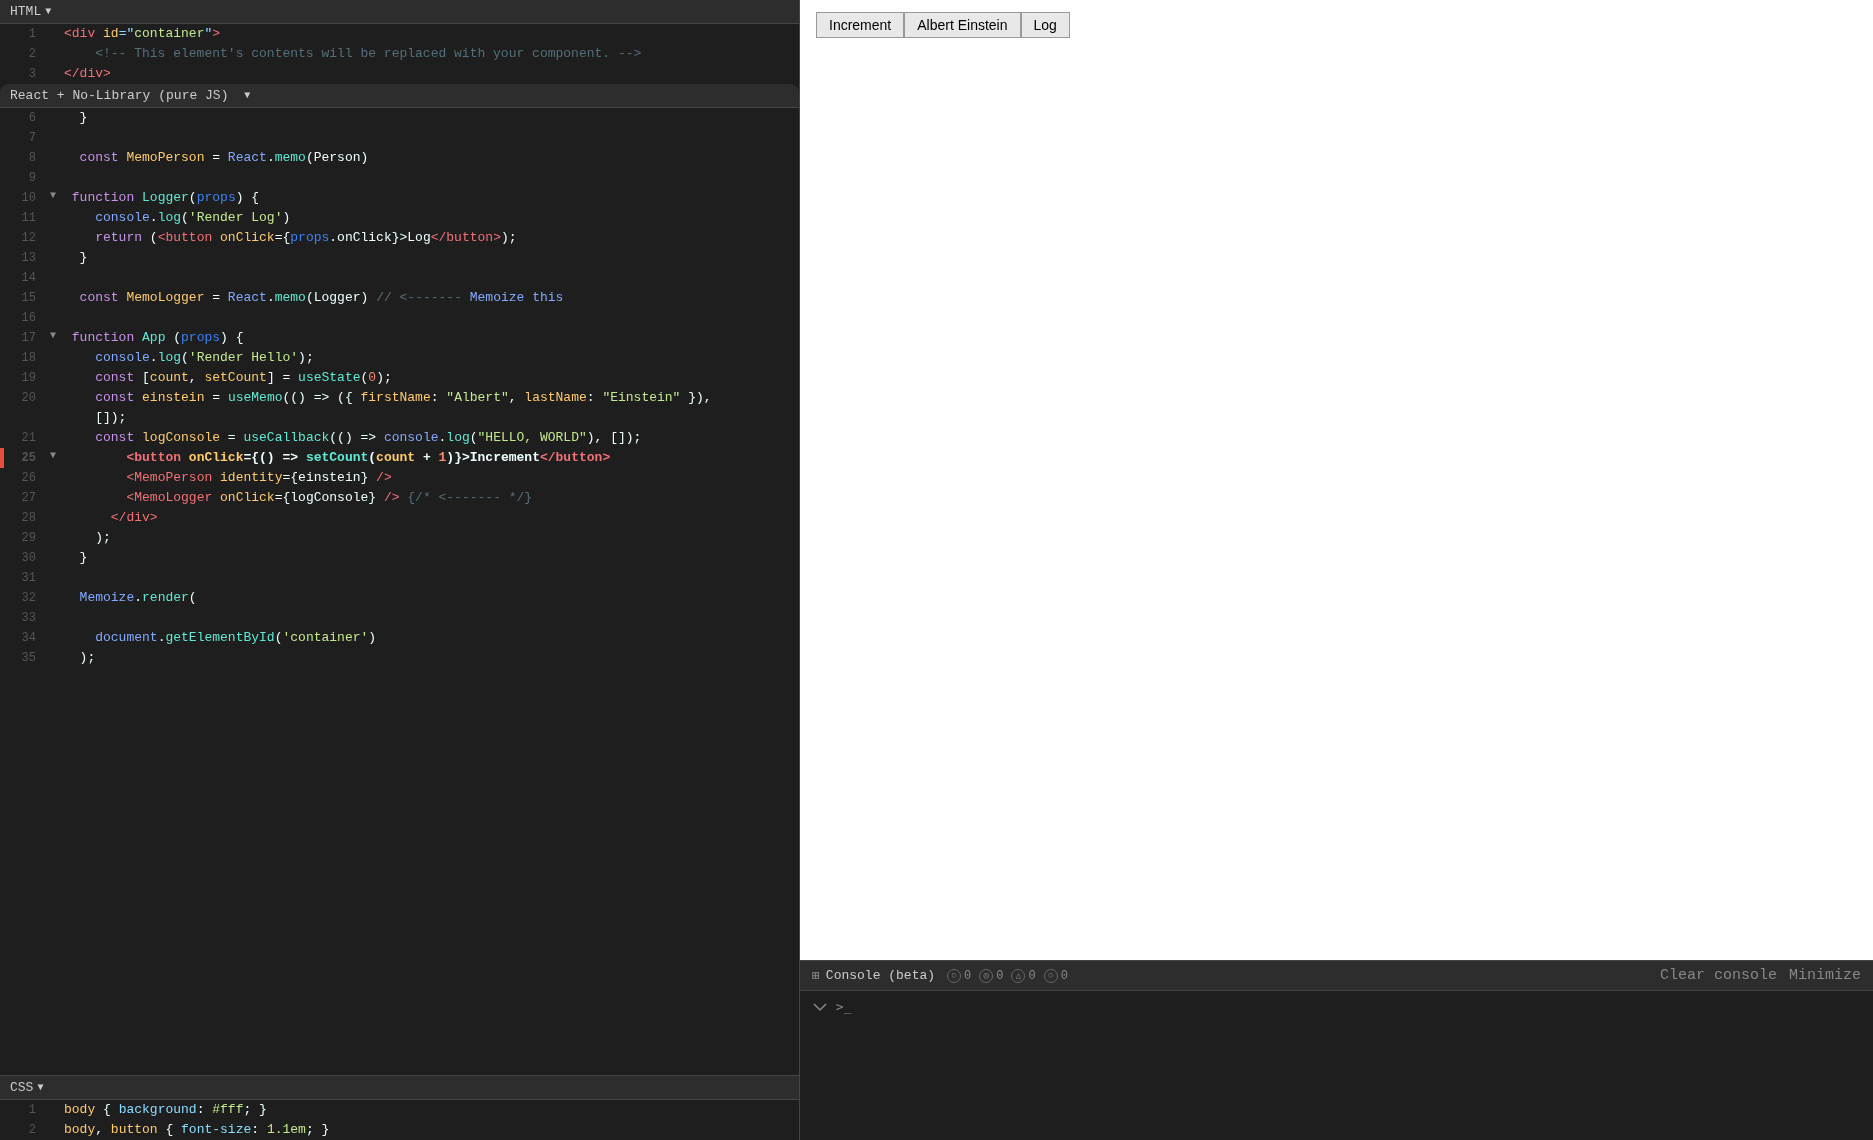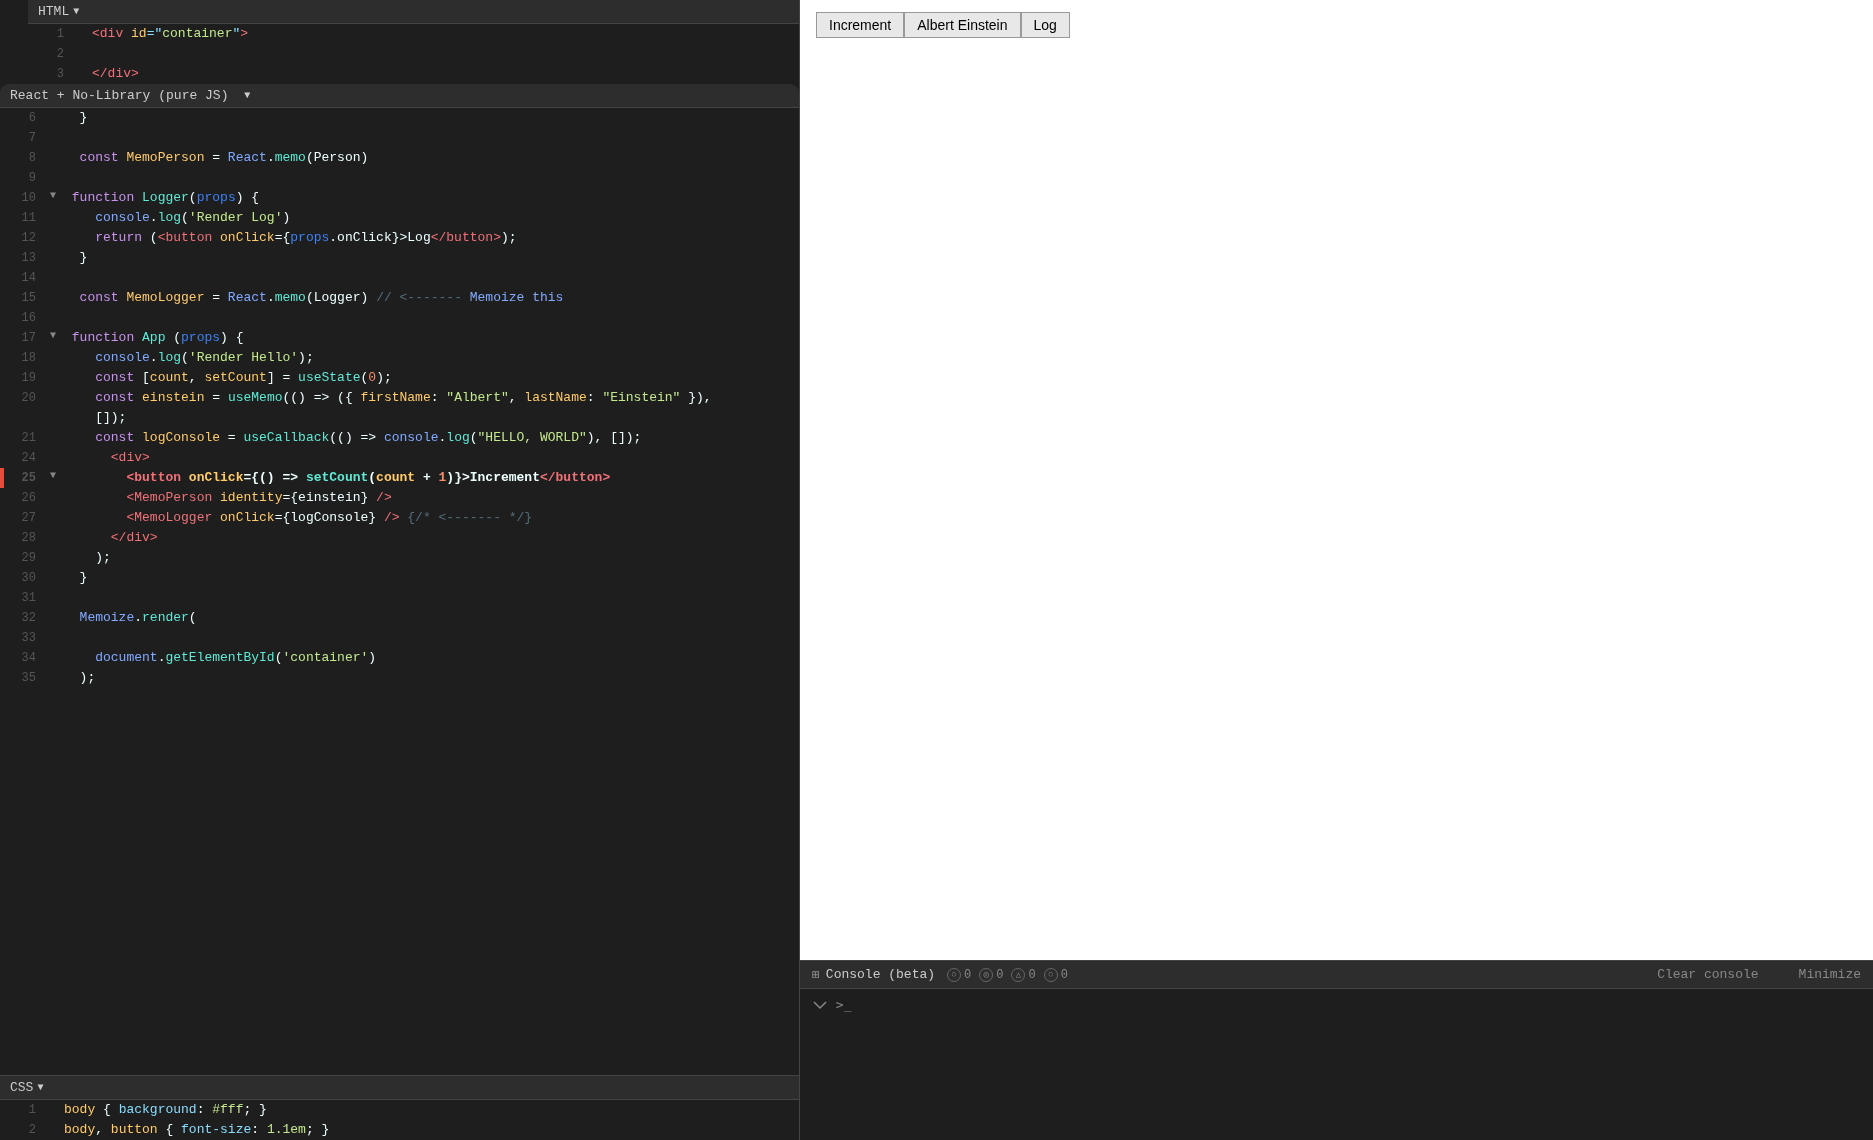--- a/index.html
+++ b/index.html
@@ -89,21 +89,20 @@
     .yellow { color: #ffcb6b; }
     .green { color: #c3e88d; }
     .blue { color: #82aaff; }
     .red { color: #f07178; }
     .teal { color: #89ddff; }
     .comment-gray { color: #546e7a; }
     .comment-memoize { color: #82aaff; }
 
     .html-section {
       flex: 0 0 auto;
-      margin-left: 28px;
     }
 
     .js-section {
       flex: 1;
       overflow: hidden;
       display: flex;
       flex-direction: column;
       border-radius: 9px;
     }
 
@@ -193,26 +192,25 @@
     }
 
     .console-actions {
       margin-left: auto;
       display: flex;
       gap: 12px;
     }
 
     .console-action-btn {
       color: #888;
-      font-size: 13px;
+      font-size: 15px;
       cursor: pointer;
       background: none;
       border: none;
       font-family: inherit;
-      margin-left: 28px;
     }
 
     .console-body {
       flex: 1;
       padding: 8px 12px;
       display: flex;
       align-items: flex-start;
       gap: 6px;
     }
 
@@ -233,20 +231,21 @@
     </div>
     <div class="code-block">
       <div class="code-line">
         <span class="line-num">1</span>
         <span class="line-fold"></span>
         <span class="code-content"><span class="red">&lt;div</span> <span class="yellow">id</span><span class="teal">="</span><span class="green">container</span><span class="teal">"</span><span class="red">&gt;</span></span>
       </div>
       <div class="code-line">
         <span class="line-num">2</span>
         <span class="line-fold"></span>
+        <span class="code-content"><span class="comment-gray">&nbsp;&nbsp;&nbsp;&nbsp;&lt;!-- This element's contents will be replaced with your component. --&gt;</span></span>
       </div>
       <div class="code-line">
         <span class="line-num">3</span>
         <span class="line-fold"></span>
         <span class="code-content"><span class="red">&lt;/div&gt;</span></span>
       </div>
     </div>
   </div>
 
   <div class="js-section">
@@ -332,25 +331,20 @@
       </div>
       <div class="code-line">
         <span class="line-num"></span>
         <span class="line-fold"></span>
         <span class="code-content"><span class="plain">&nbsp;&nbsp;&nbsp;&nbsp;[]);</span></span>
       </div>
       <div class="code-line">
         <span class="line-num">21</span>
         <span class="line-fold"></span>
         <span class="code-content"><span class="plain">&nbsp;&nbsp;&nbsp;&nbsp;</span><span class="kw">const</span><span class="plain"> </span><span class="yellow">logConsole</span><span class="plain"> = </span><span class="fn">useCallback</span><span class="plain">(() =&gt; </span><span class="blue">console</span><span class="plain">.</span><span class="fn">log</span><span class="plain">(</span><span class="green">"HELLO, WORLD"</span><span class="plain">), []);</span></span>
-      </div>
-      <div class="code-line">
-        <span class="line-num">24</span>
-        <span class="line-fold"></span>
-        <span class="code-content"><span class="plain">&nbsp;&nbsp;&nbsp;&nbsp;&nbsp;&nbsp;</span><span class="red">&lt;div&gt;</span></span>
       </div>
       <div class="code-line" style="position:relative;font-weight:bold;">
         <span style="position:absolute;left:0;top:0;width:4px;height:100%;background:#e74c3c;"></span>
         <span class="line-num">25</span>
         <span class="line-fold">▼</span>
         <span class="code-content"><span class="plain">&nbsp;&nbsp;&nbsp;&nbsp;&nbsp;&nbsp;&nbsp;&nbsp;</span><span class="red">&lt;button</span> <span class="yellow">onClick</span><span class="plain">={</span><span class="plain">() =&gt; </span><span class="fn">setCount</span><span class="plain">(</span><span class="yellow">count</span><span class="plain"> + </span><span class="num">1</span><span class="plain">)}&gt;</span><span class="plain">Increment</span><span class="red">&lt;/button&gt;</span></span>
       </div>
       <div class="code-line">
         <span class="line-num">26</span>
         <span class="line-fold"></span>

